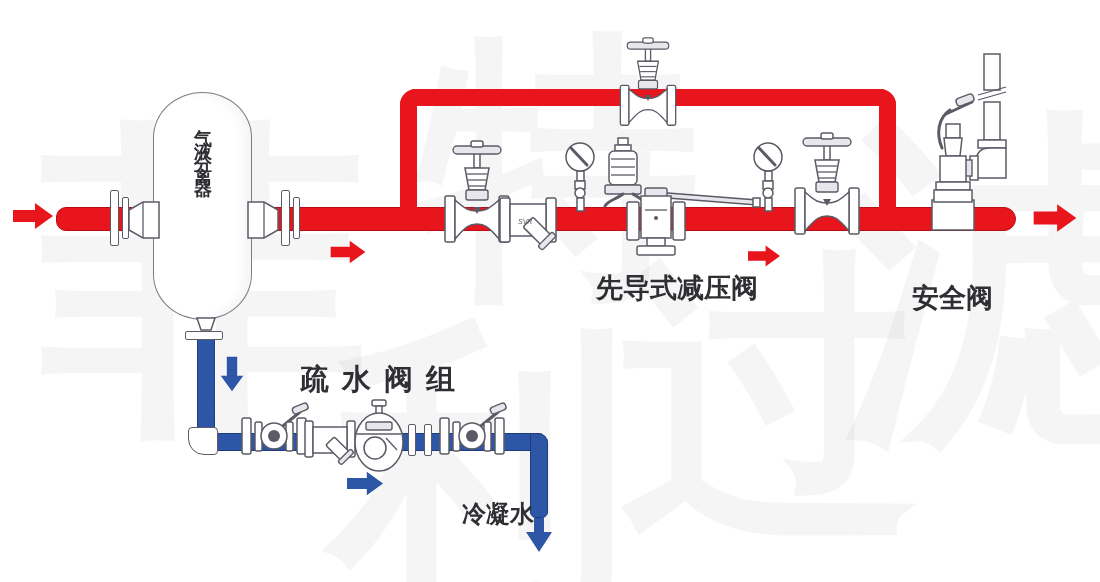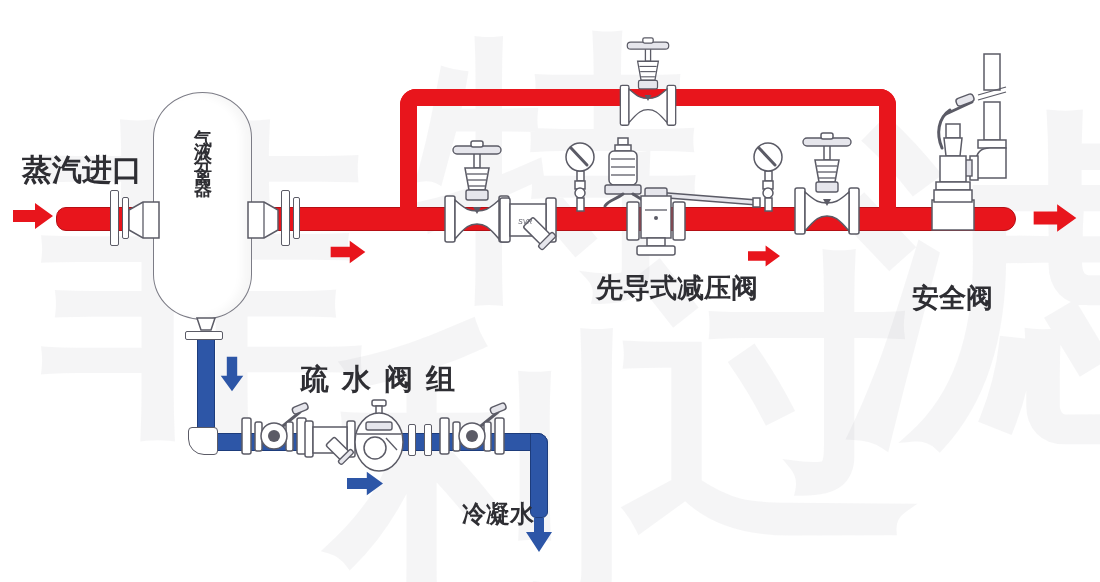--- a/index.html
+++ b/index.html
@@ -276,19 +276,18 @@
   <svg class="dev" style="left:219px;top:356px;" viewBox="0 0 30 40" width="26" height="36">
     <polygon class="arr-cond" points="9,0 21,0 21,22 28,22 15,40 2,22 9,22"></polygon>
   </svg>
   <svg class="dev" style="left:346px;top:470px;" viewBox="0 0 40 30" width="38" height="27">
     <polygon class="arr-cond" points="0,9 22,9 22,2 40,15 22,28 22,21 0,21"></polygon>
   </svg>
   <svg class="dev" style="left:524px;top:518px;" viewBox="0 0 30 34" width="30" height="34">
     <polygon class="arr-cond" points="15,34 2,14 10,14 10,0 20,0 20,14 28,14"></polygon>
   </svg>
 
-  <span class="lbl lbl-inlet" style="left:22px;top:150px;">蒸汽进口</span>
   <span class="lbl lbl-prv" style="left:568px;top:270px;">先导式减压阀</span>
   <span class="lbl lbl-sv" style="left:912px;top:280px;">安全阀</span>
   <span class="lbl lbl-trap" style="left:300px;top:360px;">疏水阀组</span>
   <span class="lbl lbl-cond" style="left:462px;top:498px;">冷凝水</span>
 
 </div>
 
 </body></html>

